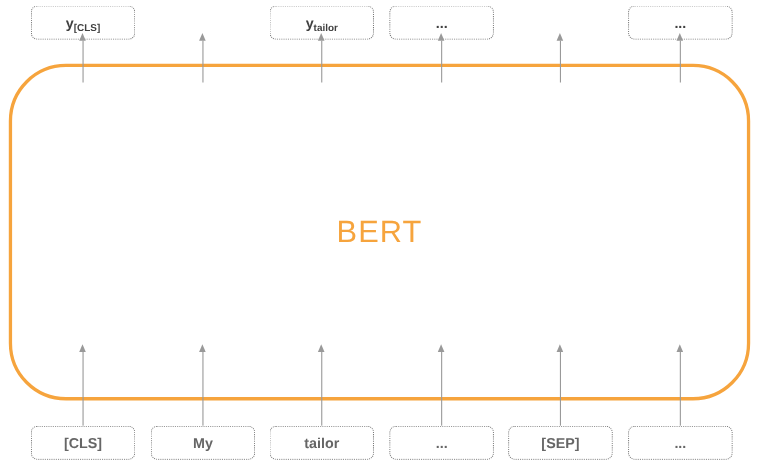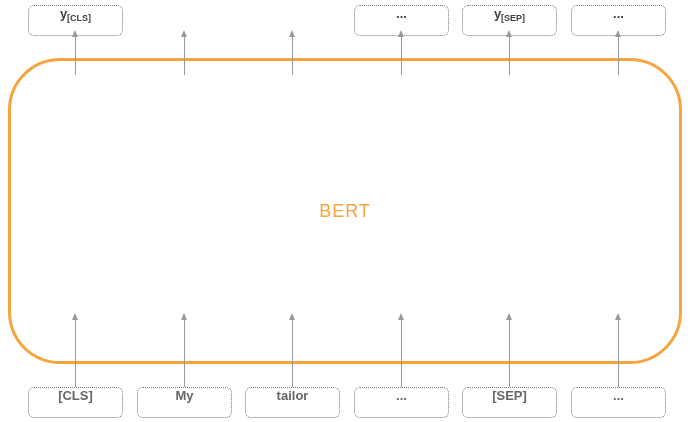--- a/index.html
+++ b/index.html
@@ -29,34 +29,34 @@
     height: 306px;
     border: 3px solid var(--accent);
     border-radius: 52px;
     background: transparent;
     display: flex;
     align-items: center;
     justify-content: center;
   }
   .bert-title {
     color: var(--accent);
-    font-size: 18px;
+    font-size: 28px;
     font-weight: 400;
     letter-spacing: 1px;
   }
 
   .token-box {
     position: absolute;
     width: 95px;
     height: 31px;
     border: 1px dotted var(--box-border);
     border-radius: 6px;
     background: #ffffff;
     display: flex;
-    align-items: flex-start;
+    align-items: center;
     justify-content: center;
   }
   .token-box.top { top: 5px; }
   .token-box.bottom { top: 387px; }
 
   .out-label {
     color: var(--out-text);
     font-weight: bold;
     font-size: 13px;
     white-space: nowrap;
@@ -103,25 +103,25 @@
 
 <div class="canvas">
 
   <div class="bert-block">
     <span class="bert-title">BERT</span>
   </div>
 
   <div class="token-box top c0">
     <span class="out-label"><span>y</span><span class="sub">[CLS]</span></span>
   </div>
+  <div class="token-box top c2">
+    <span class="out-label"><span>y</span><span class="sub">tailor</span></span>
+  </div>
   <div class="token-box top c3">
     <span class="out-label"><span>...</span><span class="sub"></span></span>
-  </div>
-  <div class="token-box top c4">
-    <span class="out-label"><span>y</span><span class="sub">[SEP]</span></span>
   </div>
   <div class="token-box top c5">
     <span class="out-label"><span>...</span><span class="sub"></span></span>
   </div>
 
   <div class="arrow out c0"></div>
   <div class="arrow out c1"></div>
   <div class="arrow out c2"></div>
   <div class="arrow out c3"></div>
   <div class="arrow out c4"></div>

